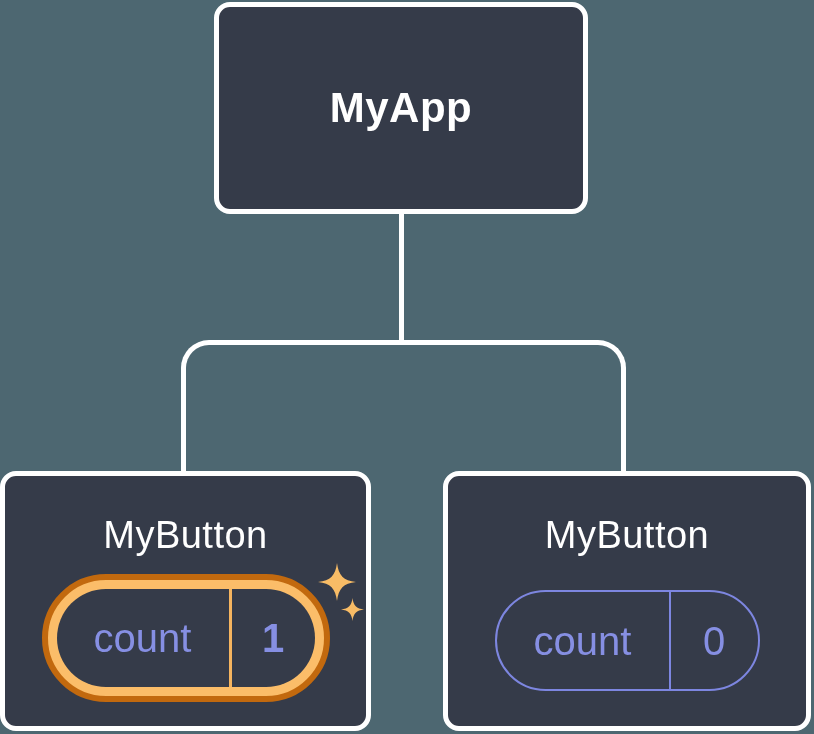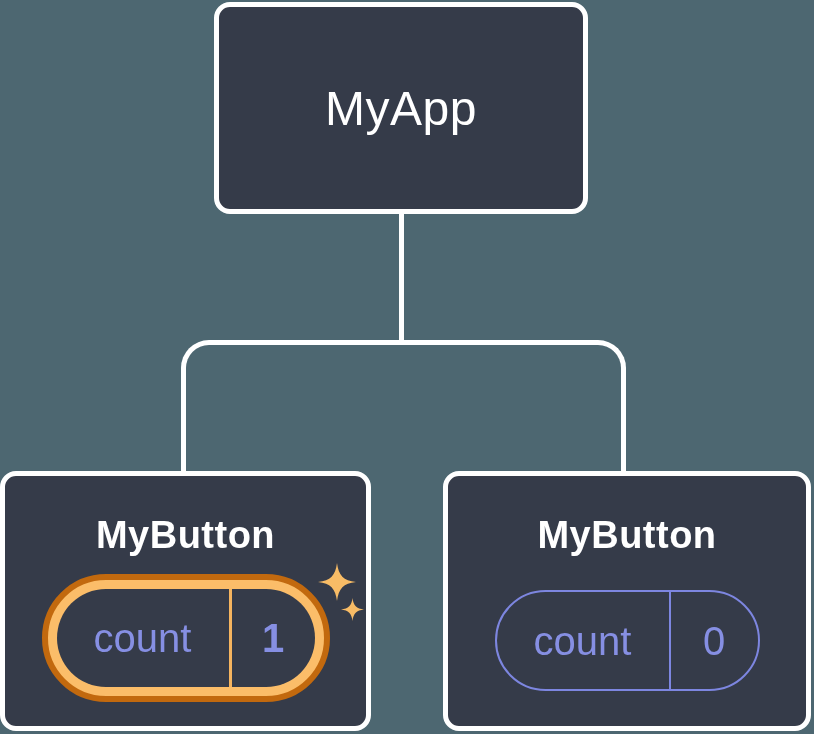--- a/index.html
+++ b/index.html
@@ -25,22 +25,22 @@
     left: 214px;
     top: 2px;
     width: 374px;
     height: 212px;
     display: flex;
     align-items: center;
     justify-content: center;
   }
   .root-label {
     color: var(--title-text);
-    font-size: 48px;
-    font-weight: 400;
+    font-size: 42px;
+    font-weight: 700;
     letter-spacing: 0.5px;
   }
   .connector-stem {
     position: absolute;
     left: 399px;
     top: 212px;
     width: 5px;
     height: 130px;
     background: var(--line);
   }
@@ -68,21 +68,21 @@
     left: 0px;
     width: 371px;
   }
   .node-child-right {
     left: 443px;
     width: 368px;
   }
   .child-label {
     color: var(--title-text);
     font-size: 38px;
-    font-weight: 700;
+    font-weight: 400;
     line-height: 1;
     letter-spacing: 0.5px;
   }
   
   .pill-highlight {
     box-sizing: border-box;
     margin-top: 20px;
     width: 288px;
     height: 128px;
     border: 6px solid var(--orange-dark);

